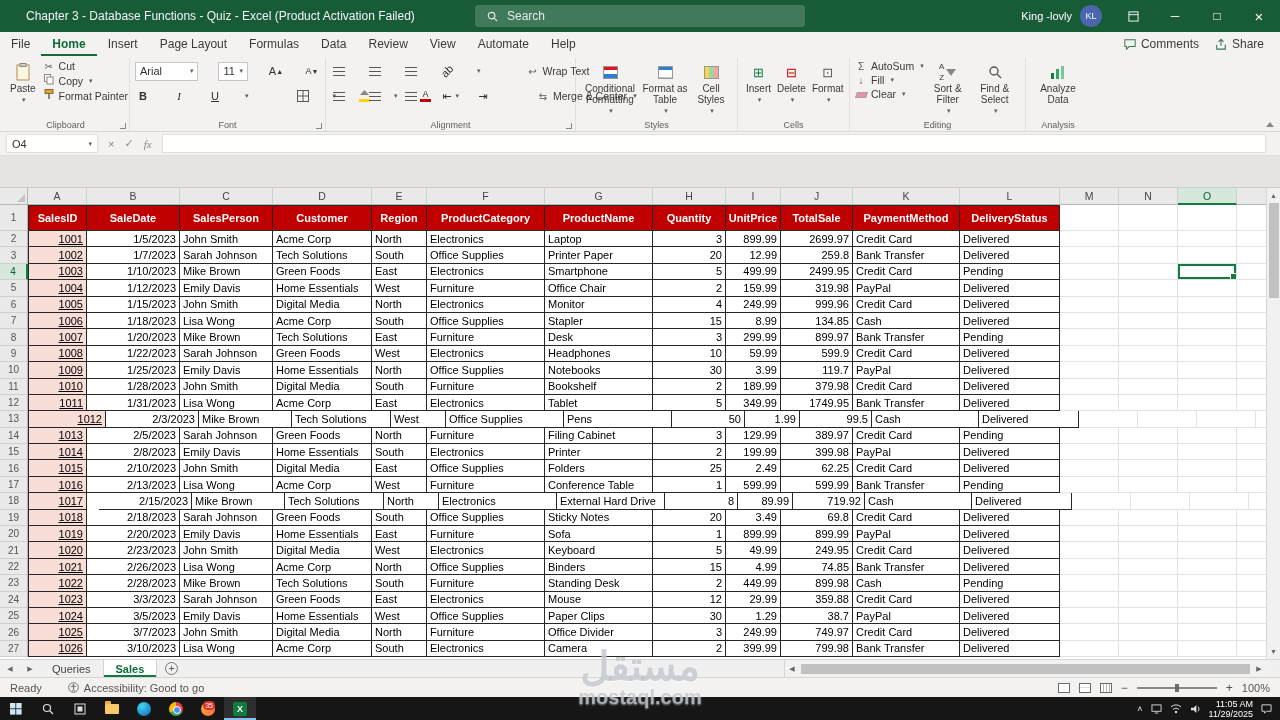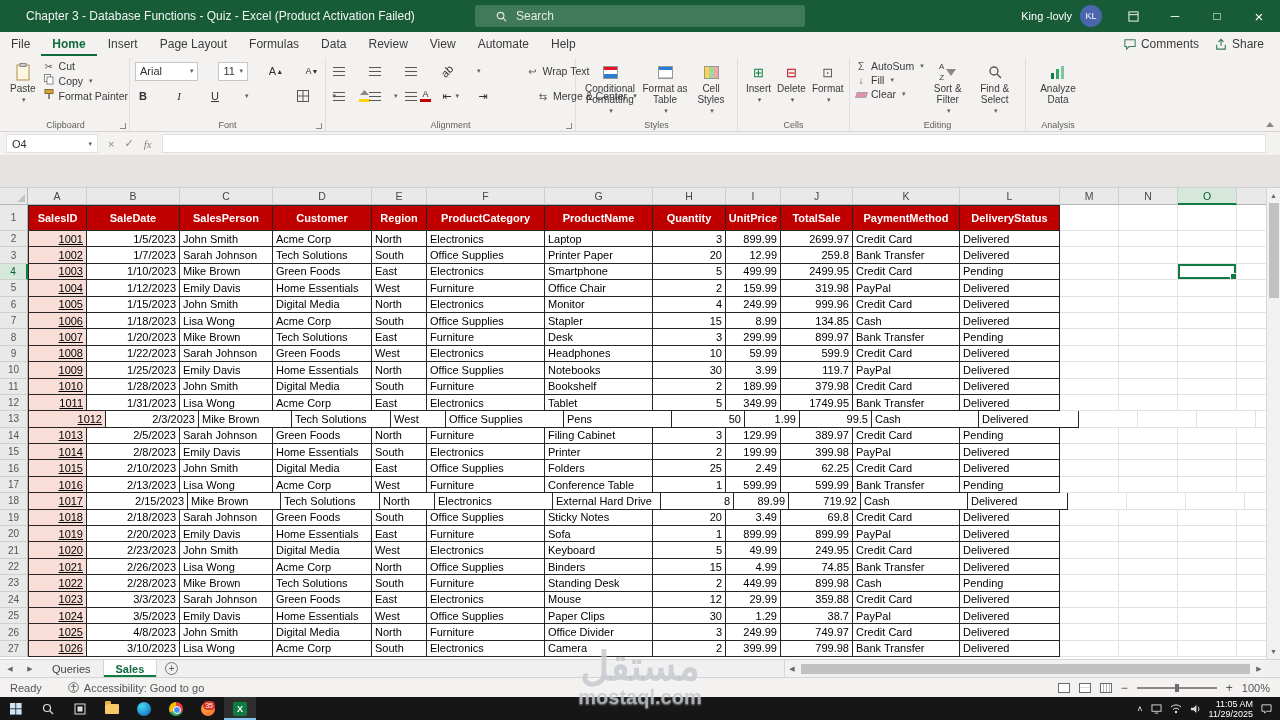--- a/index.html
+++ b/index.html
@@ -9,21 +9,21 @@
 
   
   .titlebar{flex:0 0 32px;background:#185c37;display:flex;align-items:center;color:#fff;position:relative;}
   .tb-left{display:flex;align-items:center;gap:7px;margin-left:8px;}
   .autosave{display:flex;align-items:center;gap:5px;font-size:11px;}
   .as-toggle{width:28px;height:13px;border-radius:7px;background:rgba(255,255,255,.35);position:relative;}
   .as-knob{position:absolute;left:2px;top:2px;width:9px;height:9px;border-radius:50%;background:#fff;}
   .tb-ic{width:22px;height:22px;display:flex;align-items:center;justify-content:center;font-size:13px;}
   .dim{opacity:.45;}
   .tb-title{margin-left:26px;font-size:12px;white-space:nowrap;color:#f0f4f1;}
-  .tb-search{position:absolute;left:50%;top:5px;transform:translateX(-50%);width:330px;height:22px;background:rgba(255,255,255,.18);border-radius:3px;display:flex;align-items:center;gap:9px;padding-left:21px;color:#e2ece5;font-size:12px;}
+  .tb-search{position:absolute;left:50%;top:5px;transform:translateX(-50%);width:330px;height:22px;background:rgba(255,255,255,.18);border-radius:3px;display:flex;align-items:center;gap:9px;padding-left:12px;color:#e2ece5;font-size:12px;}
   .tb-right{margin-left:auto;display:flex;align-items:center;height:100%;}
   .user-name{font-size:11px;margin-right:8px;}
   .avatar{width:22px;height:22px;border-radius:50%;background:#4a66ac;color:#fff;font-size:9px;display:flex;align-items:center;justify-content:center;margin-right:10px;}
   .win-btn{width:42px;height:32px;display:flex;align-items:center;justify-content:center;font-size:12px;color:#fff;}
 
   
   .tabrow{flex:0 0 24px;background:#f3f2f1;display:flex;align-items:stretch;font-size:12px;color:#3b3a39;}
   .rtab{padding:0 11px;display:flex;align-items:center;}
   .rtab.active{color:#0f6b3c;font-weight:700;box-shadow:inset 0 -2px 0 #0f6b3c;}
   .tabrow-right{margin-left:auto;display:flex;align-items:center;gap:16px;margin-right:16px;color:#3b3a39;}
@@ -793,21 +793,21 @@
           <div class="cell dcell" style="width: 107px;">Bank Transfer</div>
           <div class="cell dcell" style="width: 100px;">Pending</div>
           <div class="cell ecell" style="width: 59px;"></div>
           <div class="cell ecell" style="width: 59px;"></div>
           <div class="cell ecell" style="width: 59px;"></div>
           <div class="cell efill"></div>
         </div>
         <div class="grow">
           <div class="rowhead">18</div>
           <div class="cell dcell a-right colA" style="width: 59px;">1017</div>
-          <div class="cell dcell a-right" style="width: 101px;">2/15/2023</div>
+          <div class="cell dcell a-right" style="width: 93px; margin-left: 12px;">2/15/2023</div>
           <div class="cell dcell" style="width: 93px;">Mike Brown</div>
           <div class="cell dcell" style="width: 99px;">Tech Solutions</div>
           <div class="cell dcell" style="width: 55px;">North</div>
           <div class="cell dcell" style="width: 118px;">Electronics</div>
           <div class="cell dcell" style="width: 108px;">External Hard Drive</div>
           <div class="cell dcell a-right" style="width: 73px;">8</div>
           <div class="cell dcell a-right" style="width: 55px;">89.99</div>
           <div class="cell dcell a-right" style="width: 72px;">719.92</div>
           <div class="cell dcell" style="width: 107px;">Cash</div>
           <div class="cell dcell" style="width: 100px;">Delivered</div>
@@ -945,21 +945,21 @@
           <div class="cell dcell" style="width: 107px;">PayPal</div>
           <div class="cell dcell" style="width: 100px;">Delivered</div>
           <div class="cell ecell" style="width: 59px;"></div>
           <div class="cell ecell" style="width: 59px;"></div>
           <div class="cell ecell" style="width: 59px;"></div>
           <div class="cell efill"></div>
         </div>
         <div class="grow">
           <div class="rowhead">26</div>
           <div class="cell dcell a-right colA" style="width: 59px;">1025</div>
-          <div class="cell dcell a-right" style="width: 93px;">4/8/2023</div>
+          <div class="cell dcell a-right" style="width: 93px;">3/7/2023</div>
           <div class="cell dcell" style="width: 93px;">John Smith</div>
           <div class="cell dcell" style="width: 99px;">Digital Media</div>
           <div class="cell dcell" style="width: 55px;">North</div>
           <div class="cell dcell" style="width: 118px;">Furniture</div>
           <div class="cell dcell" style="width: 108px;">Office Divider</div>
           <div class="cell dcell a-right" style="width: 73px;">3</div>
           <div class="cell dcell a-right" style="width: 55px;">249.99</div>
           <div class="cell dcell a-right" style="width: 72px;">749.97</div>
           <div class="cell dcell" style="width: 107px;">Credit Card</div>
           <div class="cell dcell" style="width: 100px;">Delivered</div>

